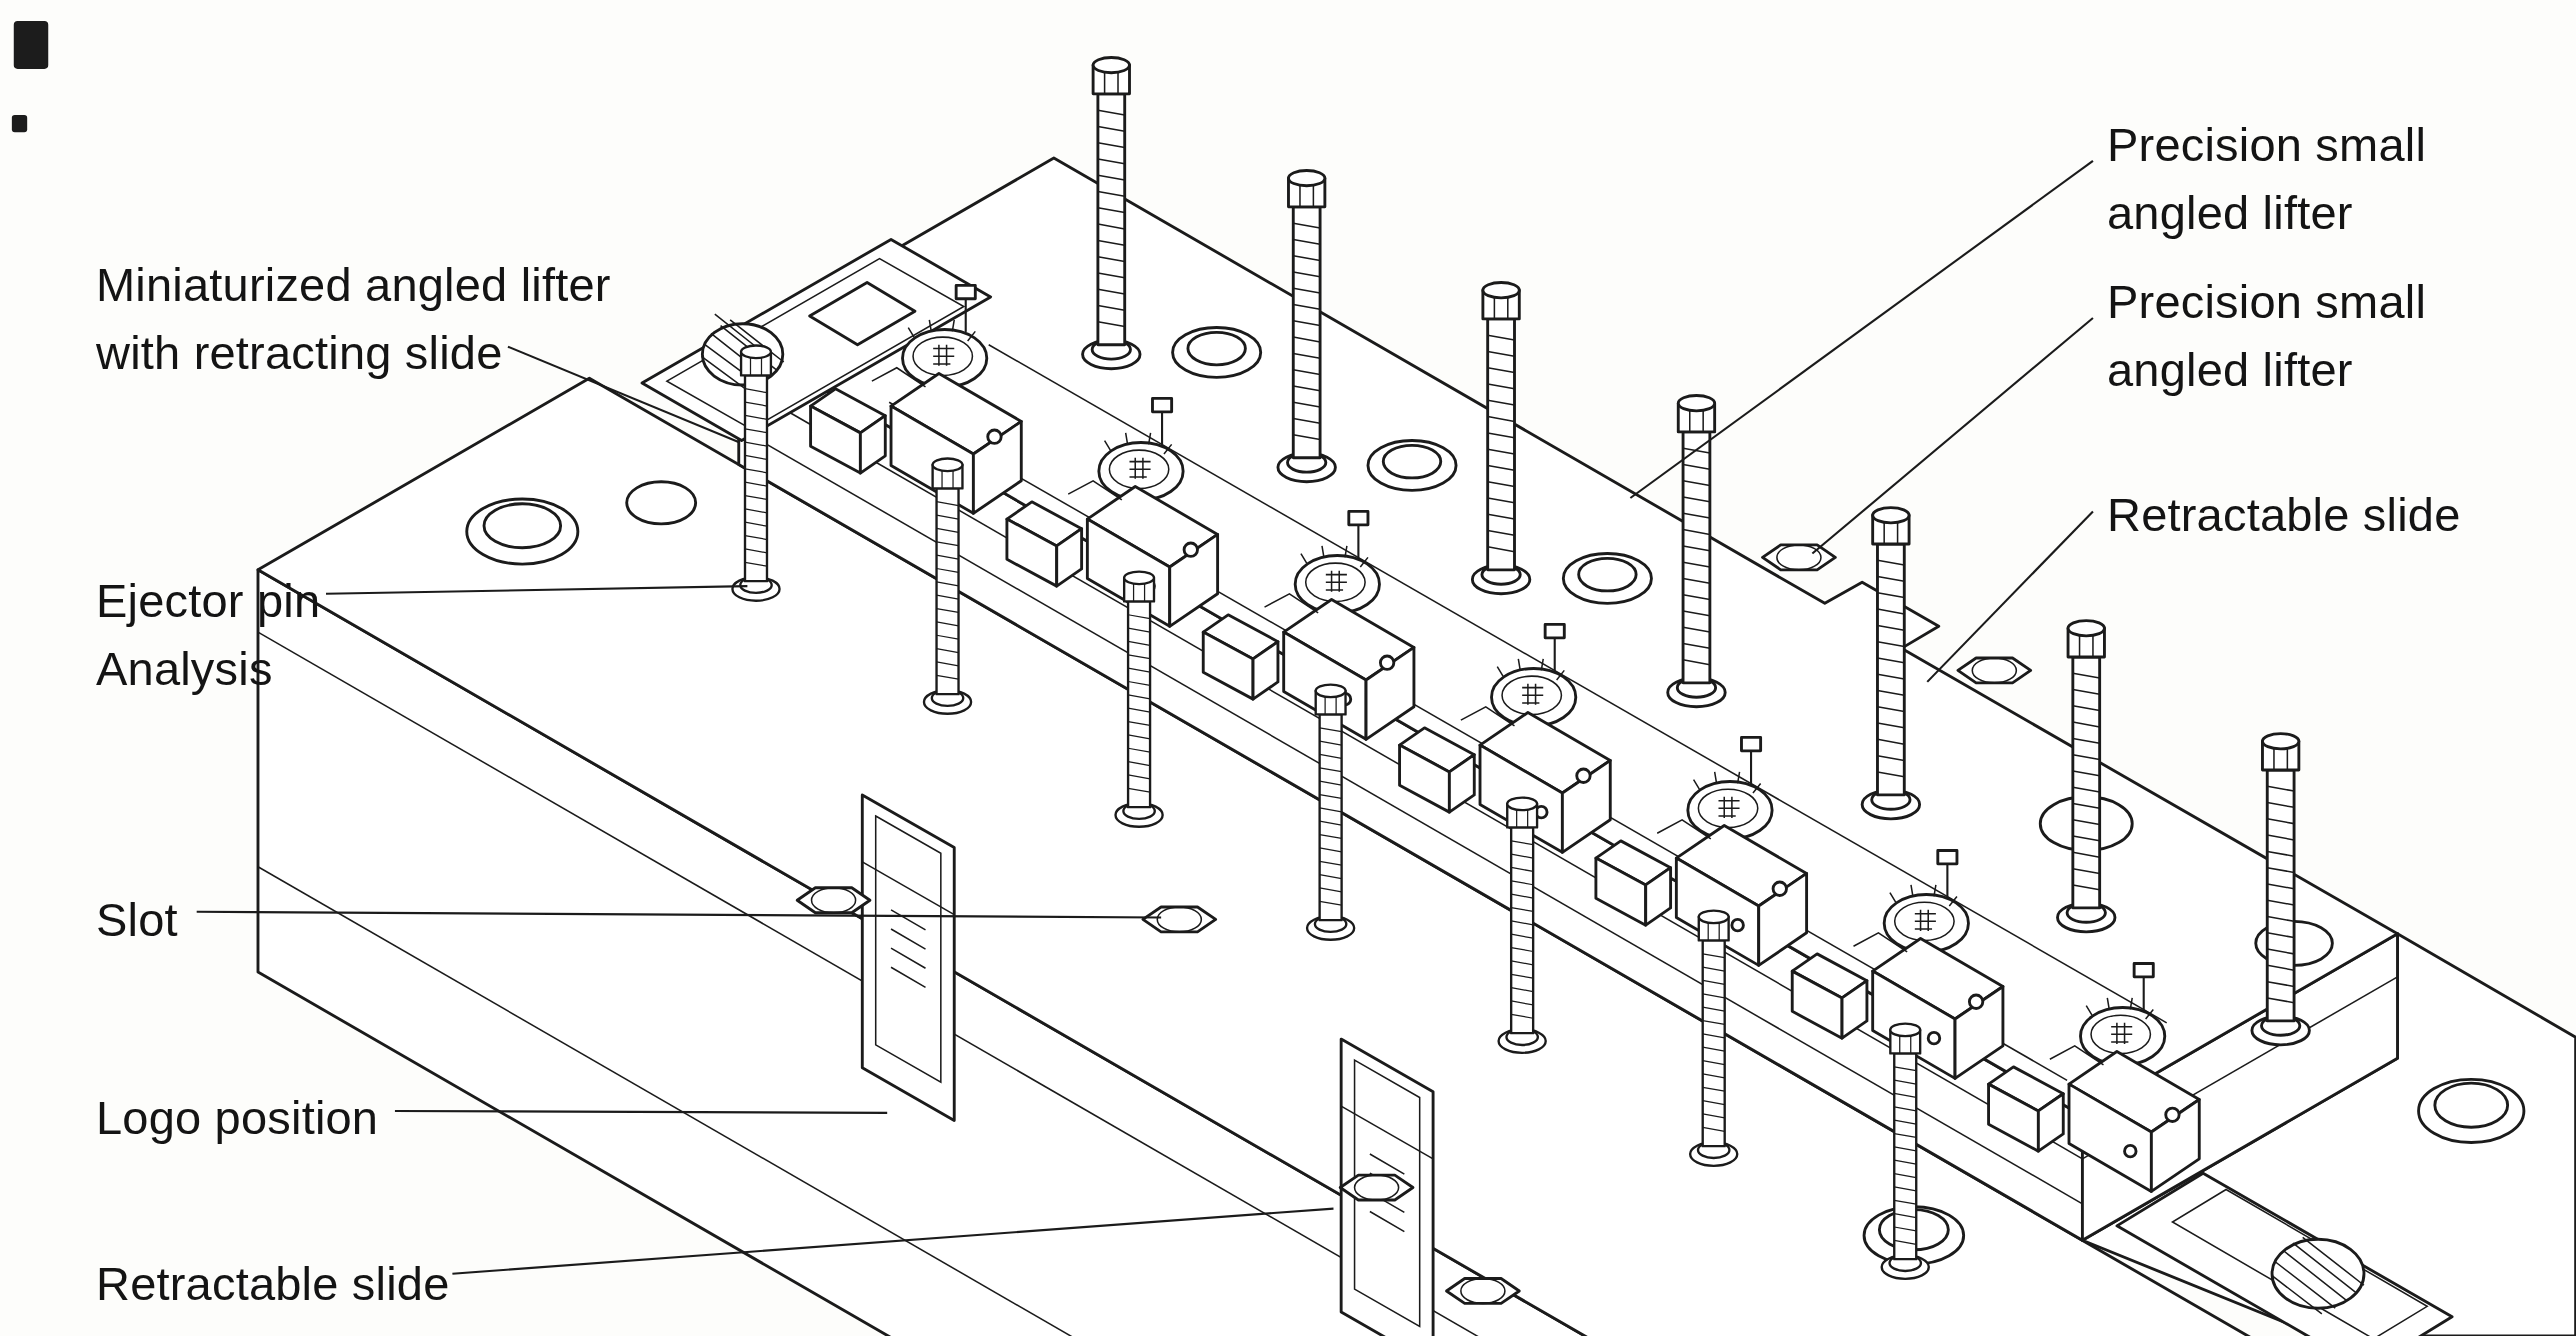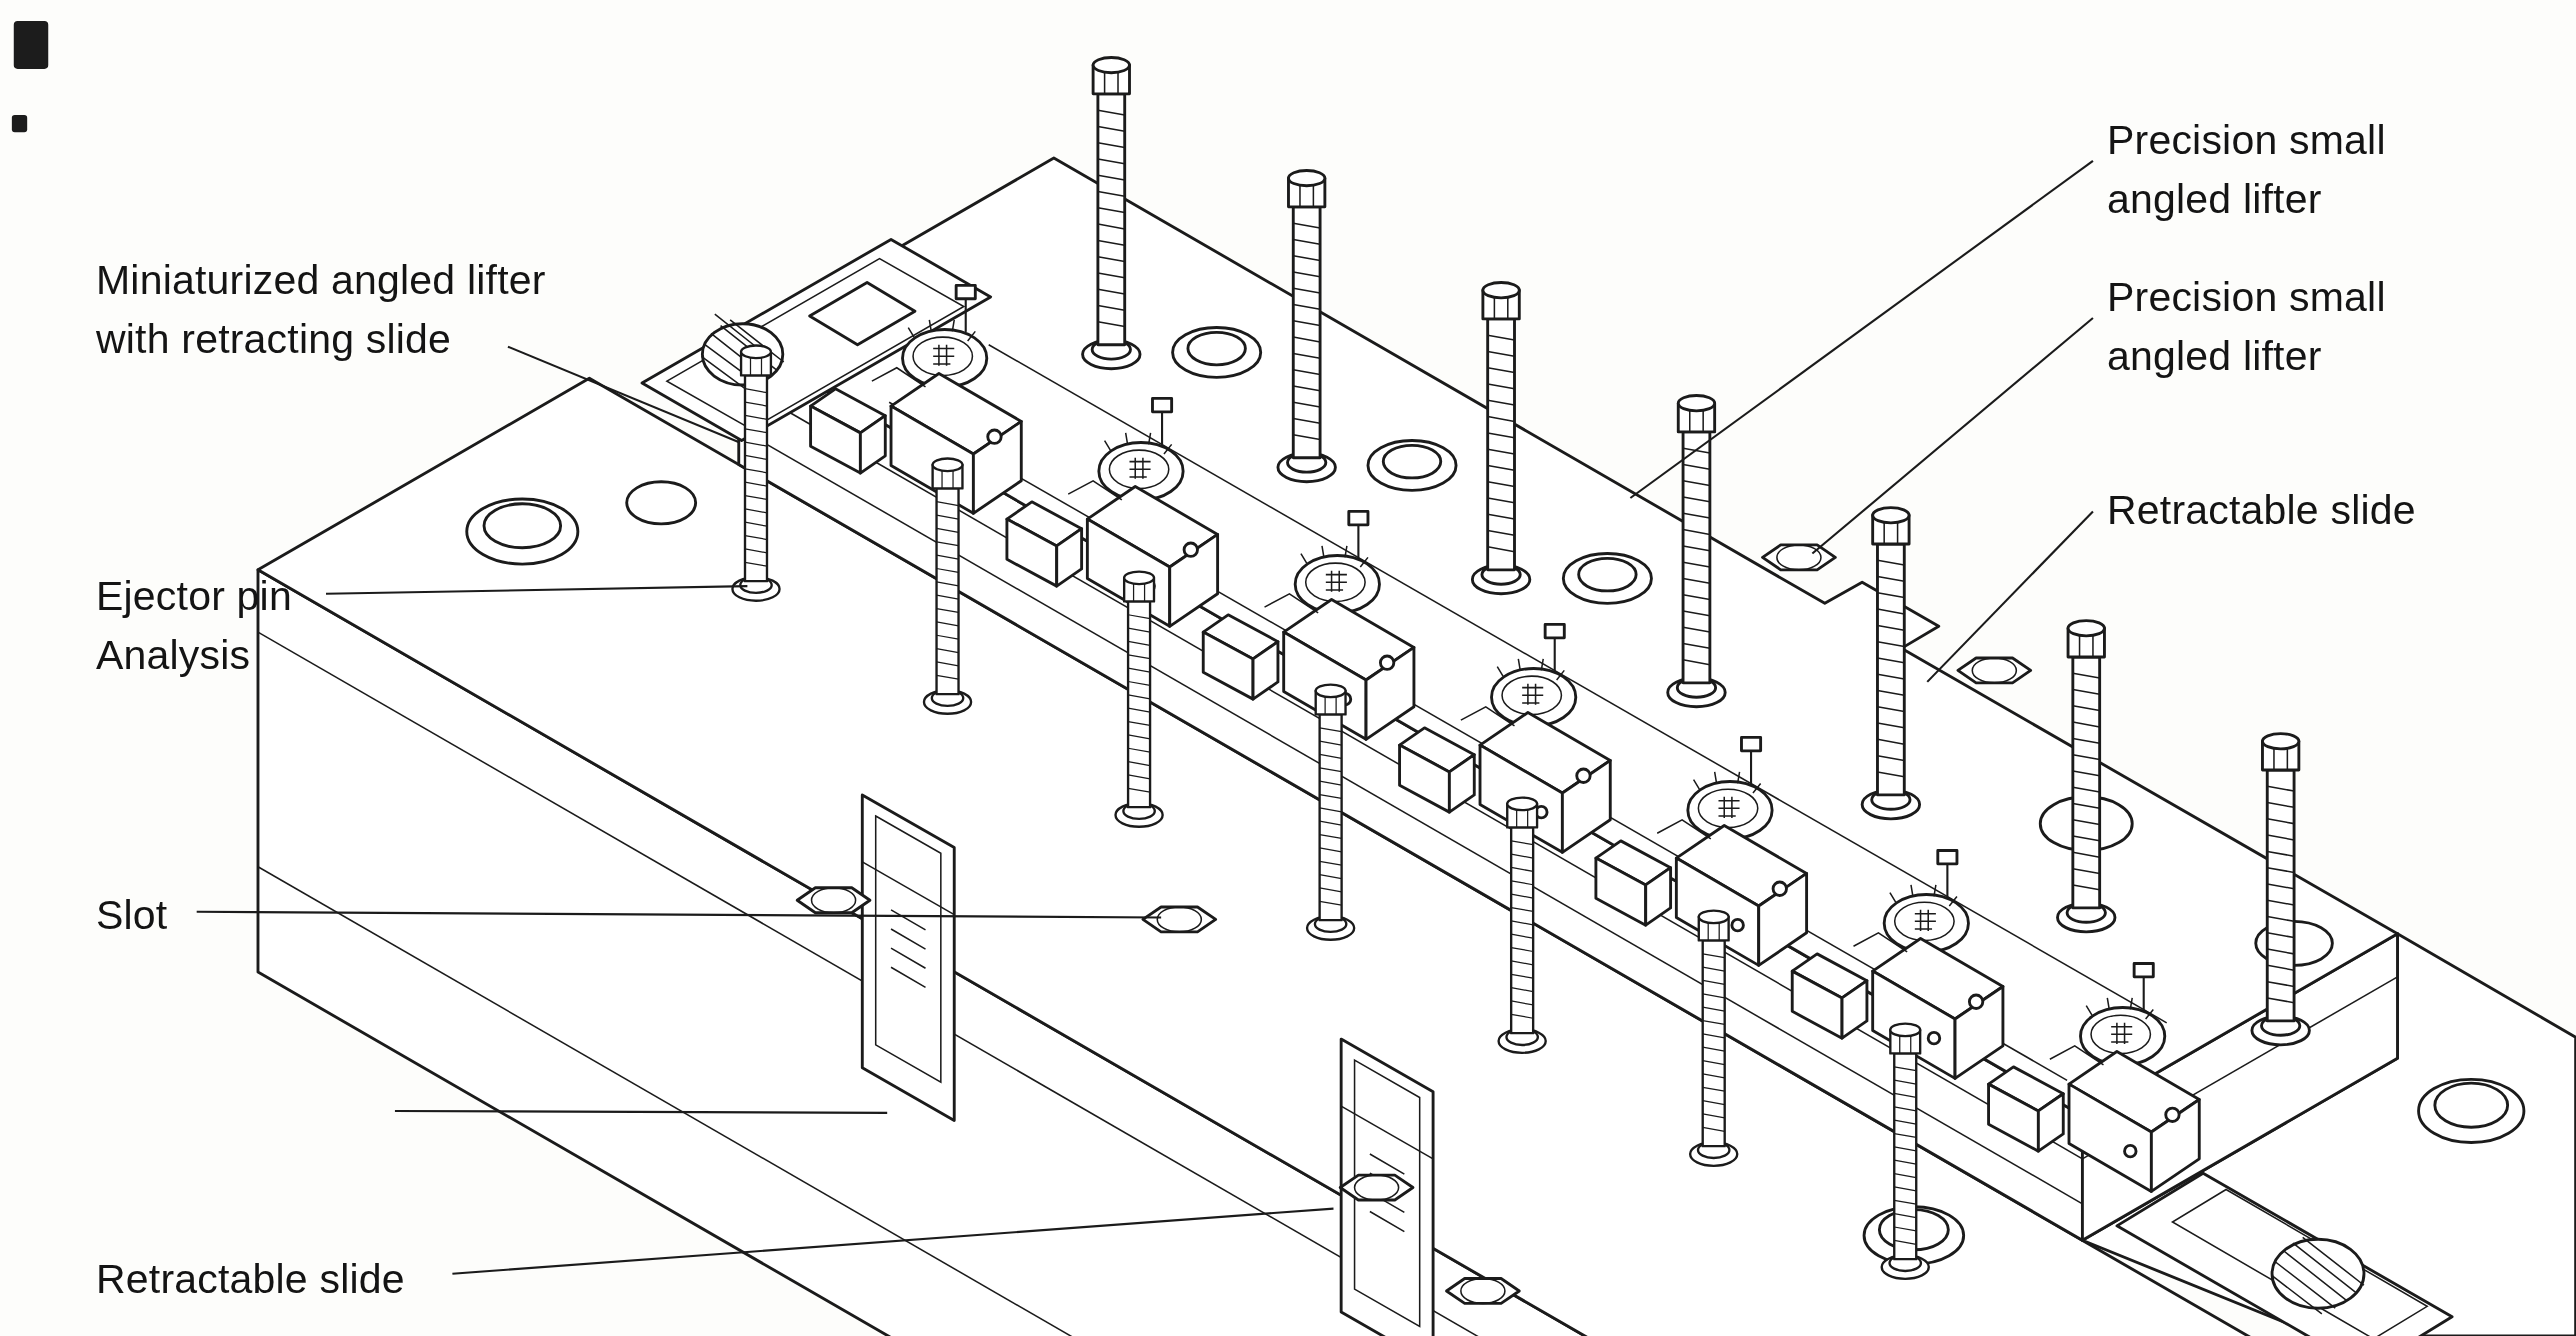--- a/index.html
+++ b/index.html
@@ -6,21 +6,21 @@
   #stage{
     position:relative;
     width:2576px;height:1336px;
     background:#fdfdfb;
     overflow:hidden;
     font-family:"Liberation Sans", sans-serif;
   }
   #drawing{position:absolute;left:0;top:0;}
   .label{
     position:absolute;
-    font-size:41px;
+    font-size:47px;
     line-height:1.45;
     color:#141414;
     white-space:pre-line;
     letter-spacing:0.2px;
   }
   .face{fill:#ffffff;stroke:#1b1b1b;stroke-width:3;stroke-linejoin:round;}
   .ln{fill:none;stroke:#1b1b1b;stroke-width:2.2;stroke-linejoin:round;stroke-linecap:round;}
   .thin{fill:none;stroke:#1b1b1b;stroke-width:1.6;}
   .leader{fill:none;stroke:#1b1b1b;stroke-width:2.2;stroke-linecap:butt;}
   .dark{fill:#1c1c1c;stroke:none;}
@@ -219,20 +219,21 @@
   </svg>
 
   <div class="label" style="left:96px;top:567px">Ejector pin
 Analysis</div>
 
   <div class="label" style="left:96px;top:251px">Miniaturized angled lifter
 with retracting slide</div>
 
   <div class="label" style="left:96px;top:886px">Slot</div>
 
+  <div class="label" style="left:96px;top:1084px">Logo position</div>
 
   <div class="label" style="left:96px;top:1250px">Retractable slide</div>
 
   <div class="label" style="left:2107px;top:111px">Precision small
 angled lifter</div>
 
   <div class="label" style="left:2107px;top:268px">Precision small
 angled lifter</div>
 
   <div class="label" style="left:2107px;top:481px">Retractable slide</div>

